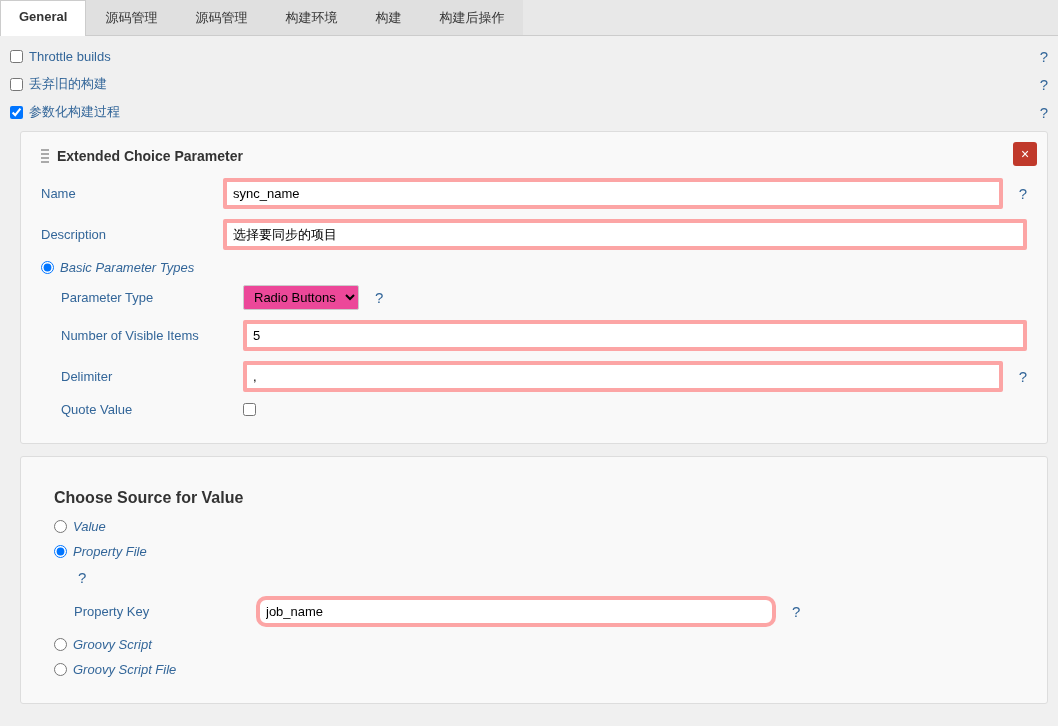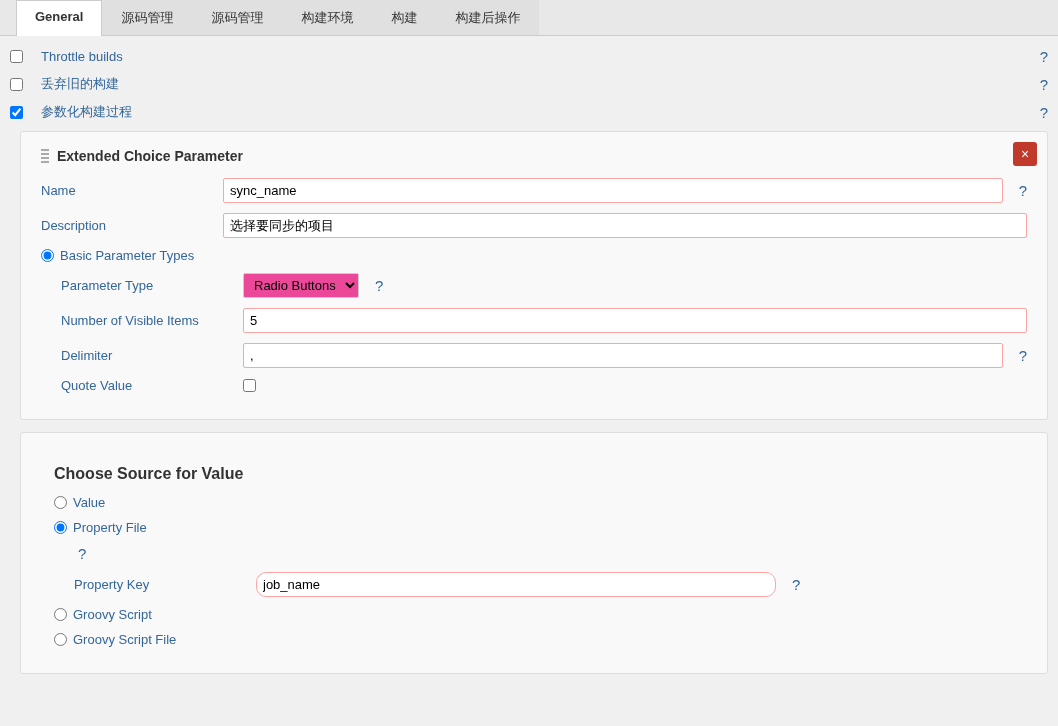--- a/index.html
+++ b/index.html
@@ -8,21 +8,21 @@
       font-size: 13px;
       background: #f0f0f0;
       color: #333;
     }
 
     
     .tabs-bar {
       display: flex;
       background: #e8e8e8;
       border-bottom: 1px solid #ccc;
-      padding-left: 16px;
+      padding-left: 0;
     }
     .tab {
       padding: 8px 18px;
       cursor: pointer;
       border: 1px solid transparent;
       border-bottom: none;
       background: #e0e0e0;
       color: #333;
       font-size: 13px;
     }
@@ -39,21 +39,21 @@
       background: #f0f0f0;
       padding: 12px 10px;
       min-height: 680px;
     }
 
     
     .checkbox-row {
       display: flex;
       align-items: center;
       margin-bottom: 10px;
-      gap: 18px;
+      gap: 6px;
     }
     .checkbox-row label {
       color: #336699;
       cursor: pointer;
     }
     .help-icon {
       margin-left: auto;
       color: #336699;
       font-size: 15px;
       cursor: pointer;
@@ -116,21 +116,21 @@
     }
     .form-label {
       width: 170px;
       min-width: 170px;
       color: #336699;
       font-size: 13px;
     }
     .form-input {
       flex: 1;
       padding: 4px 6px;
-      border: 1px solid #fca5a5;
+      border: 4px solid #fca5a5;
       border-radius: 2px;
       font-size: 13px;
       background: #fff;
     }
 
     .form-select {
       padding: 3px 6px;
       border: 1px solid #ccc;
       border-radius: 2px;
       font-size: 13px;
@@ -141,20 +141,21 @@
     
     .radio-row {
       display: flex;
       align-items: center;
       margin-bottom: 10px;
       gap: 6px;
     }
     .radio-row label {
       color: #336699;
       cursor: pointer;
+      font-style: italic;
     }
 
     
     .indented {
       margin-left: 20px;
     }
 
     
     .section-heading {
       font-size: 16px;

